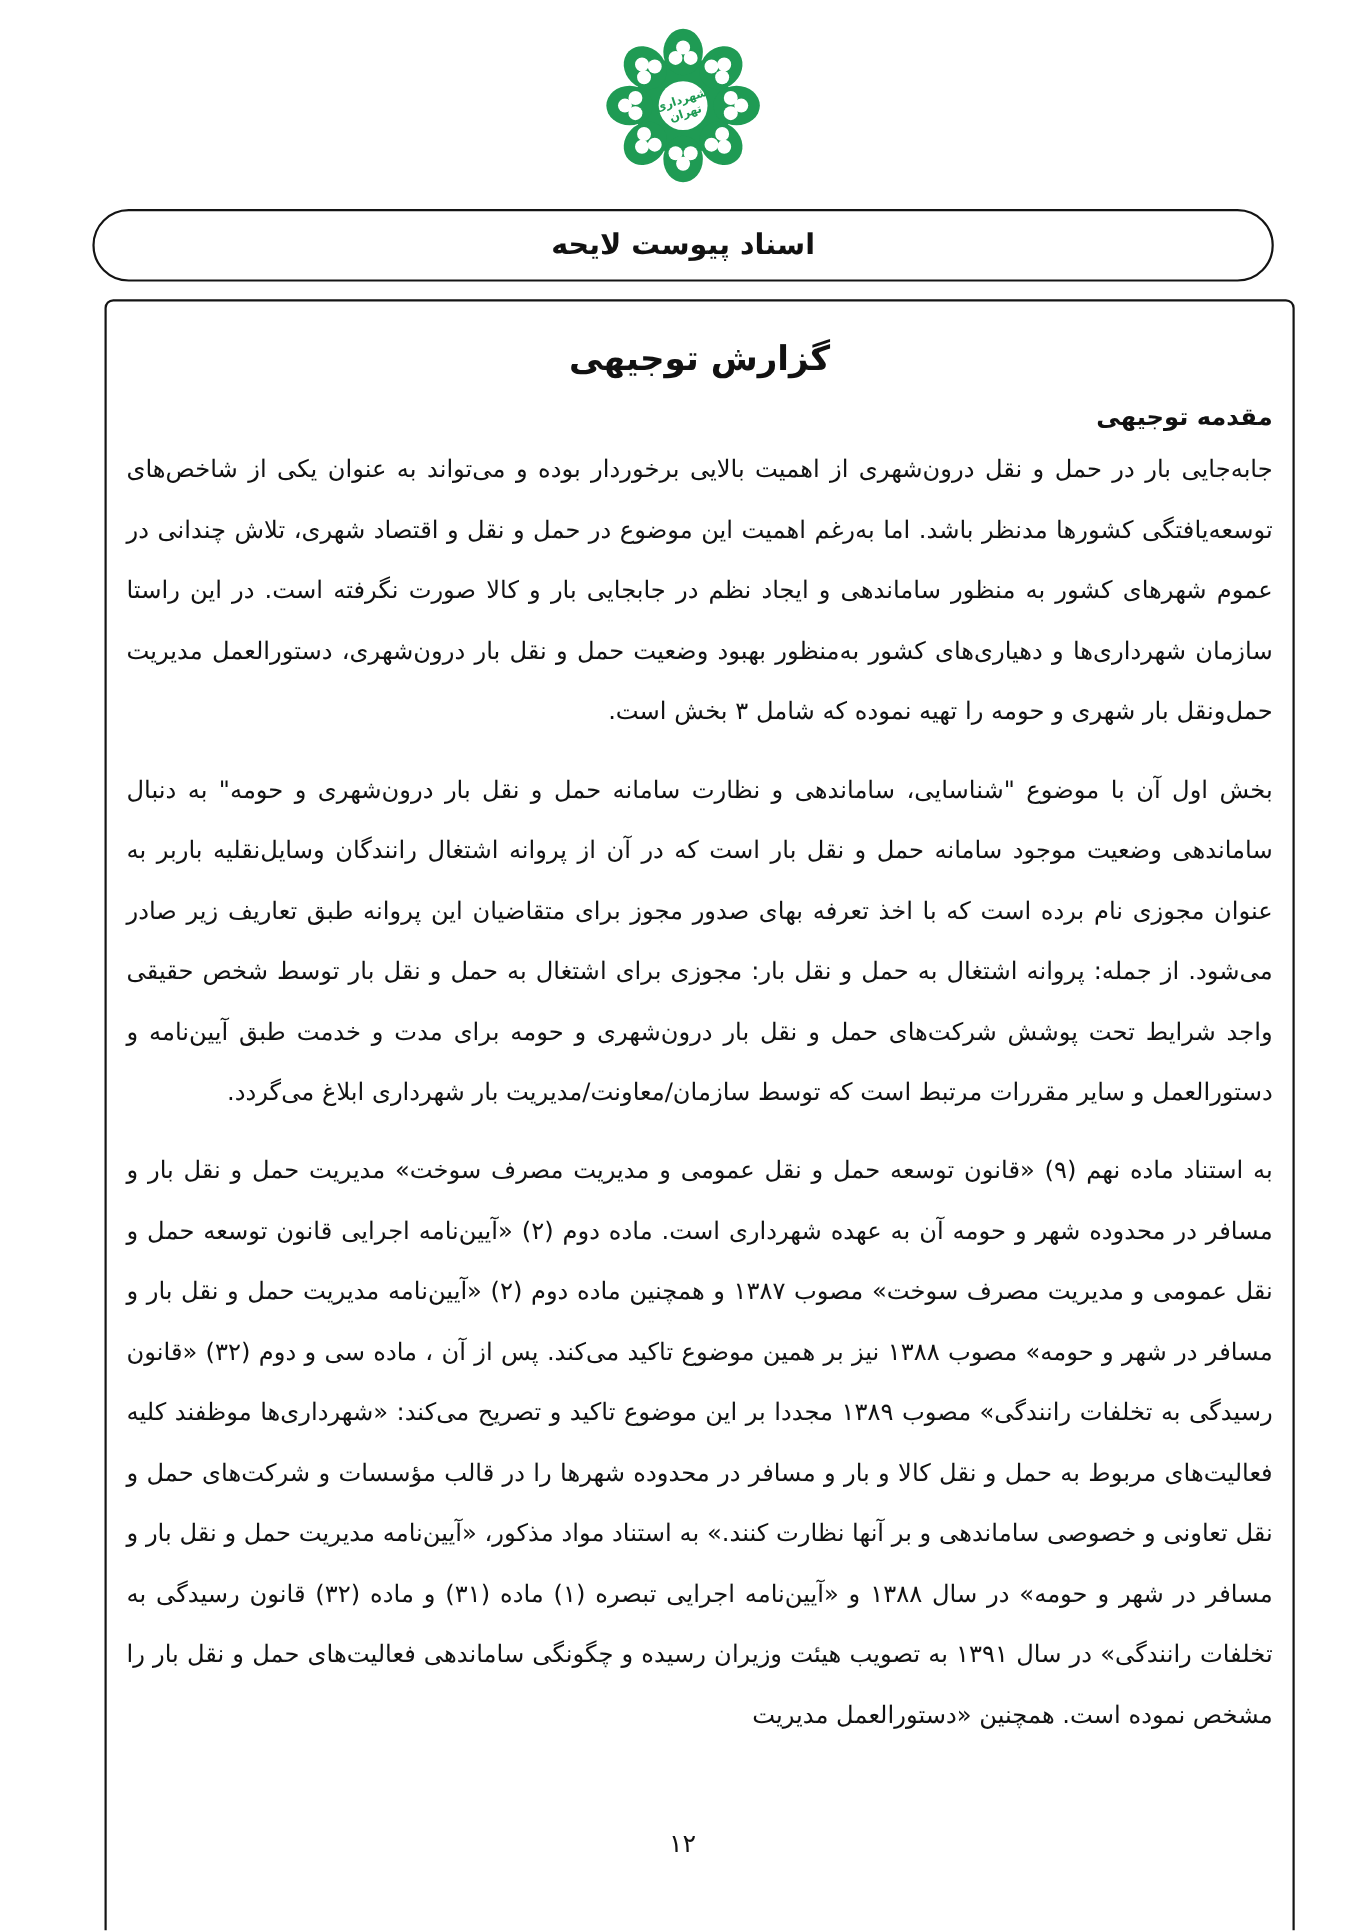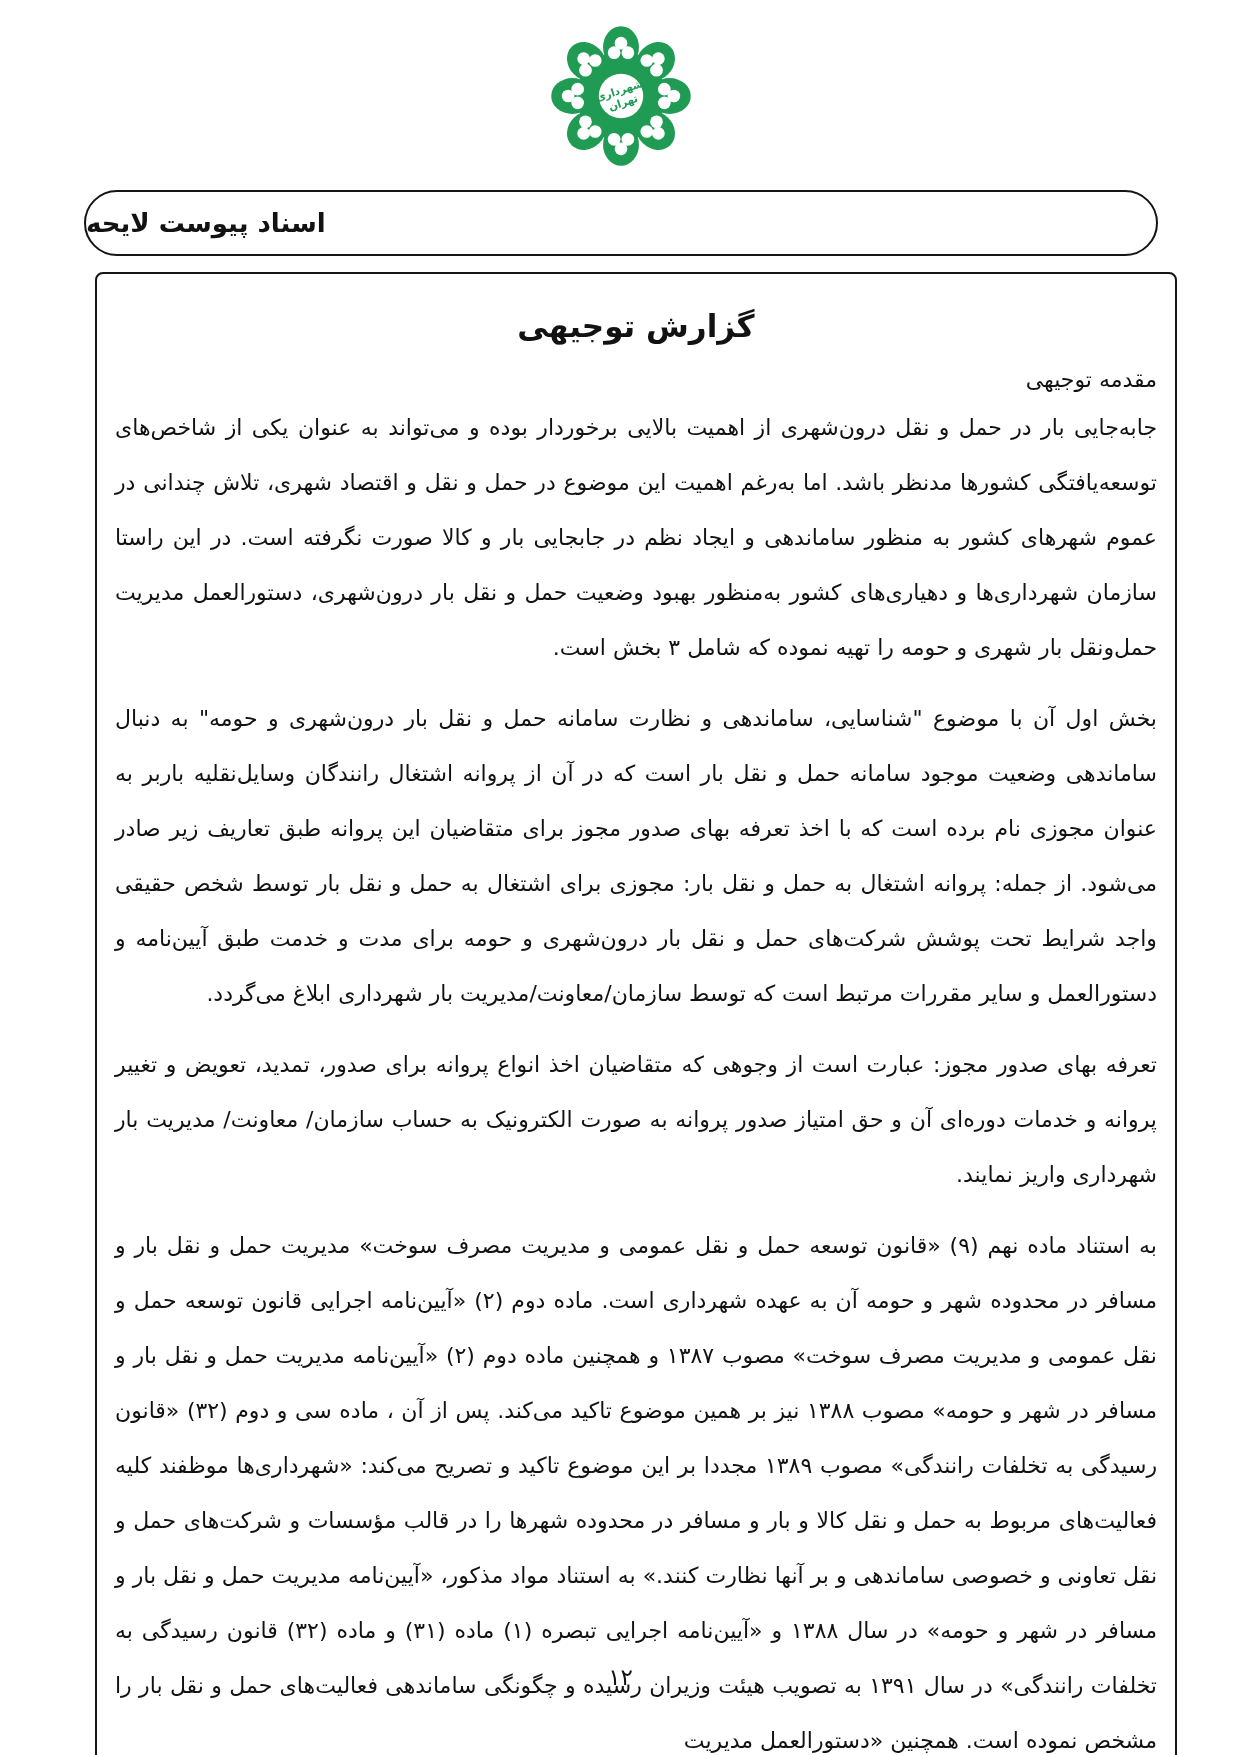--- a/index.html
+++ b/index.html
@@ -30,21 +30,21 @@
     position: absolute;
     top: 190px;
     left: 84px;
     width: 1074px;
     height: 66px;
     box-sizing: border-box;
     border: 2.5px solid #141414;
     border-radius: 34px;
     display: flex;
     align-items: center;
-    justify-content: flex-end;
+    justify-content: center;
   }
   .header-box .hdr-title {
     font-size: 26px;
     font-weight: bold;
     letter-spacing: 0.5px;
   }
   .main-box {
     position: absolute;
     top: 272px;
     left: 95px;
@@ -58,21 +58,21 @@
   }
   .doc-title {
     margin: 12px 0 20px 0;
     text-align: center;
     font-size: 31px;
     font-weight: bold;
   }
   .section-heading {
     margin: 23px 0 8px 0;
     font-size: 22px;
-    font-weight: normal;
+    font-weight: bold;
     text-align: right;
   }
   .body-par {
     margin: 0 0 16px 0;
     font-size: 22px;
     line-height: 2.5;
     text-align: justify;
     text-justify: inter-word;
   }
   .page-number {
@@ -155,20 +155,19 @@
   <div class="header-box">
     <span class="hdr-title">اسناد پیوست لایحه</span>
   </div>
 
   <div class="main-box">
     <h1 class="doc-title">گزارش توجیهی</h1>
 
     <h2 class="section-heading">مقدمه توجیهی</h2>
     <p class="body-par">جابه‌جایی بار در حمل و نقل درون‌شهری از اهمیت بالایی برخوردار بوده و می‌تواند به عنوان یکی از شاخص‌های توسعه‌یافتگی کشورها مدنظر باشد. اما به‌رغم اهمیت این موضوع در حمل و نقل و اقتصاد شهری، تلاش چندانی در عموم شهرهای کشور به منظور ساماندهی و ایجاد نظم در جابجایی بار و کالا صورت نگرفته است. در این راستا سازمان شهرداری‌ها و دهیاری‌های کشور به‌منظور بهبود وضعیت حمل و نقل بار درون‌شهری، دستورالعمل مدیریت حمل‌ونقل بار شهری و حومه را تهیه نموده که شامل ۳ بخش است.</p>
     <p class="body-par">بخش اول آن با موضوع "شناسایی، ساماندهی و نظارت سامانه حمل و نقل بار درون‌شهری و حومه" به دنبال ساماندهی وضعیت موجود سامانه حمل و نقل بار است که در آن از پروانه اشتغال رانندگان وسایل‌نقلیه باربر به عنوان مجوزی نام برده است که با اخذ تعرفه بهای صدور مجوز برای متقاضیان این پروانه طبق تعاریف زیر صادر می‌شود. از جمله: پروانه اشتغال به حمل و نقل بار: مجوزی برای اشتغال به حمل و نقل بار توسط شخص حقیقی واجد شرایط تحت پوشش شرکت‌های حمل و نقل بار درون‌شهری و حومه برای مدت و خدمت طبق آیین‌نامه و دستورالعمل و سایر مقررات مرتبط است که توسط سازمان/معاونت/مدیریت بار شهرداری ابلاغ می‌گردد.</p>
-    <p class="body-par">تعرفه بهای صدور مجوز: عبارت است از وجوهی که متقاضیان اخذ انواع پروانه برای صدور، تمدید، تعویض و تغییر پروانه و خدمات دوره‌ای آن و حق امتیاز صدور پروانه به صورت الکترونیک به حساب سازمان/ معاونت/ مدیریت بار شهرداری واریز نمایند.</p>
 
     <p class="body-par">به استناد ماده نهم (۹) «قانون توسعه حمل و نقل عمومی و مدیریت مصرف سوخت» مدیریت حمل و نقل بار و مسافر در محدوده شهر و حومه آن به عهده شهرداری است. ماده دوم (۲) «آیین‌نامه اجرایی قانون توسعه حمل و نقل عمومی و مدیریت مصرف سوخت» مصوب ۱۳۸۷ و همچنین ماده دوم (۲) «آیین‌نامه مدیریت حمل و نقل بار و مسافر در شهر و حومه» مصوب ۱۳۸۸ نیز بر همین موضوع تاکید می‌کند. پس از آن ، ماده سی و دوم (۳۲) «قانون رسیدگی به تخلفات رانندگی» مصوب ۱۳۸۹ مجددا بر این موضوع تاکید و تصریح می‌کند: «شهرداری‌ها موظفند کلیه فعالیت‌های مربوط به حمل و نقل کالا و بار و مسافر در محدوده شهرها را در قالب مؤسسات و شرکت‌های حمل و نقل تعاونی و خصوصی ساماندهی و بر آنها نظارت کنند.» به استناد مواد مذکور، «آیین‌نامه مدیریت حمل و نقل بار و مسافر در شهر و حومه» در سال ۱۳۸۸ و «آیین‌نامه اجرایی تبصره (۱) ماده (۳۱) و ماده (۳۲) قانون رسیدگی به تخلفات رانندگی» در سال ۱۳۹۱ به تصویب هیئت وزیران رسیده و چگونگی ساماندهی فعالیت‌های حمل و نقل بار را مشخص نموده است. همچنین «دستورالعمل مدیریت</p>
   </div>
 
   <div class="page-number">۱۲</div>
 
 </div>
 
 </body></html>

